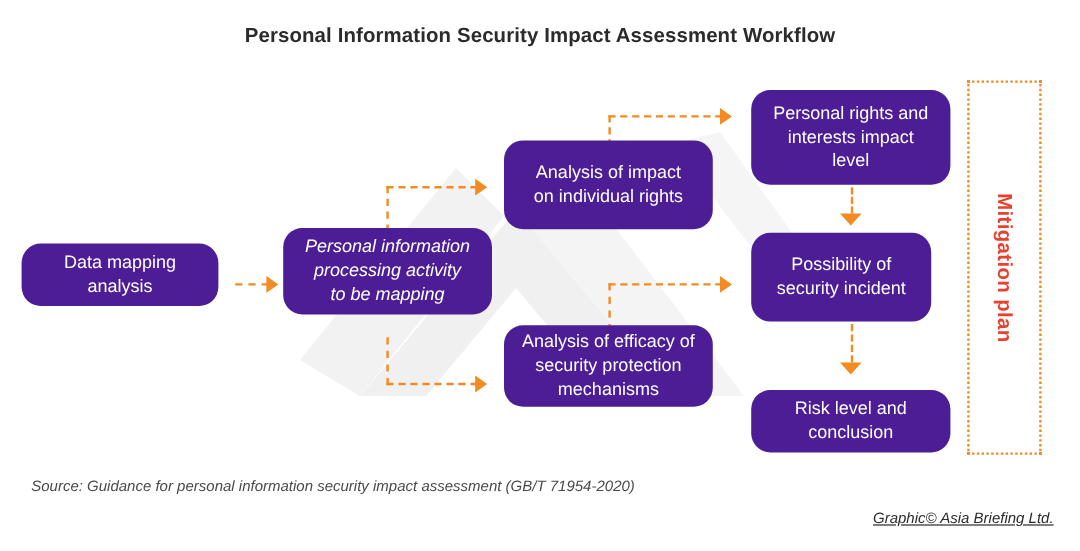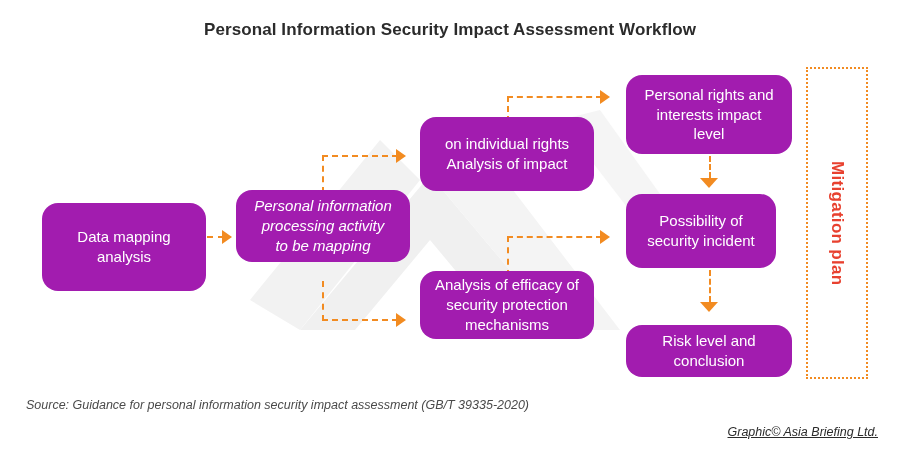--- a/index.html
+++ b/index.html
@@ -38,21 +38,21 @@
     font-size: 17px;
     font-weight: bold;
     color: #2b2b2b;
     letter-spacing: 0.1px;
   }
 
   
   .node {
     position: absolute;
     box-sizing: border-box;
-    background: #a21caf;
+    background: #4c1d95;
     border-radius: 16px;
     color: #ffffff;
     display: flex;
     align-items: center;
     justify-content: center;
     text-align: center;
     font-size: 15px;
     line-height: 1.32;
     padding: 4px 10px;
     z-index: 3;
@@ -159,39 +159,39 @@
   <div class="v-dash" style="left:507px; top:236px; height:40px;"></div>
   <div class="h-dash" style="left:507px; top:236px; width:95px;"></div>
   <div class="arrow-right" style="left:600px; top:230px;"></div>
 
   <div class="v-dash" style="left:709px; top:156px; height:22px;"></div>
   <div class="arrow-down" style="left:700px; top:178px;"></div>
 
   <div class="v-dash" style="left:709px; top:270px; height:32px;"></div>
   <div class="arrow-down" style="left:700px; top:302px;"></div>
 
-  <div class="node" style="left:42px; top:203px; width:164px; height:88px;">
+  <div class="node" style="left:18px; top:203px; width:164px; height:52px;">
     <div>
       <span>Data mapping</span>
       <span>analysis</span>
     </div>
   </div>
 
   <div class="node" style="left:236px; top:190px; width:174px; height:72px;font-style:italic;">
     <div>
       <span>Personal information</span>
       <span>processing activity</span>
       <span>to be mapping</span>
     </div>
   </div>
 
   <div class="node" style="left:420px; top:117px; width:174px; height:74px;">
     <div>
+      <span>Analysis of impact</span>
       <span>on individual rights</span>
-      <span>Analysis of impact</span>
     </div>
   </div>
 
   <div class="node" style="left:420px; top:271px; width:174px; height:68px;">
     <div>
       <span>Analysis of efficacy of</span>
       <span>security protection</span>
       <span>mechanisms</span>
     </div>
   </div>
@@ -215,16 +215,16 @@
     <div>
       <span>Risk level and</span>
       <span>conclusion</span>
     </div>
   </div>
 
   <div class="mitigation" style="left:806px; top:67px; width:62px; height:312px;">
     <span class="vlabel">Mitigation plan</span>
   </div>
 
-  <div class="source">Source: Guidance for personal information security impact assessment (GB/T 39335-2020)</div>
+  <div class="source">Source: Guidance for personal information security impact assessment (GB/T 71954-2020)</div>
   <div class="credit">Graphic© Asia Briefing Ltd.</div>
 
 </div>
 
 </body></html>

